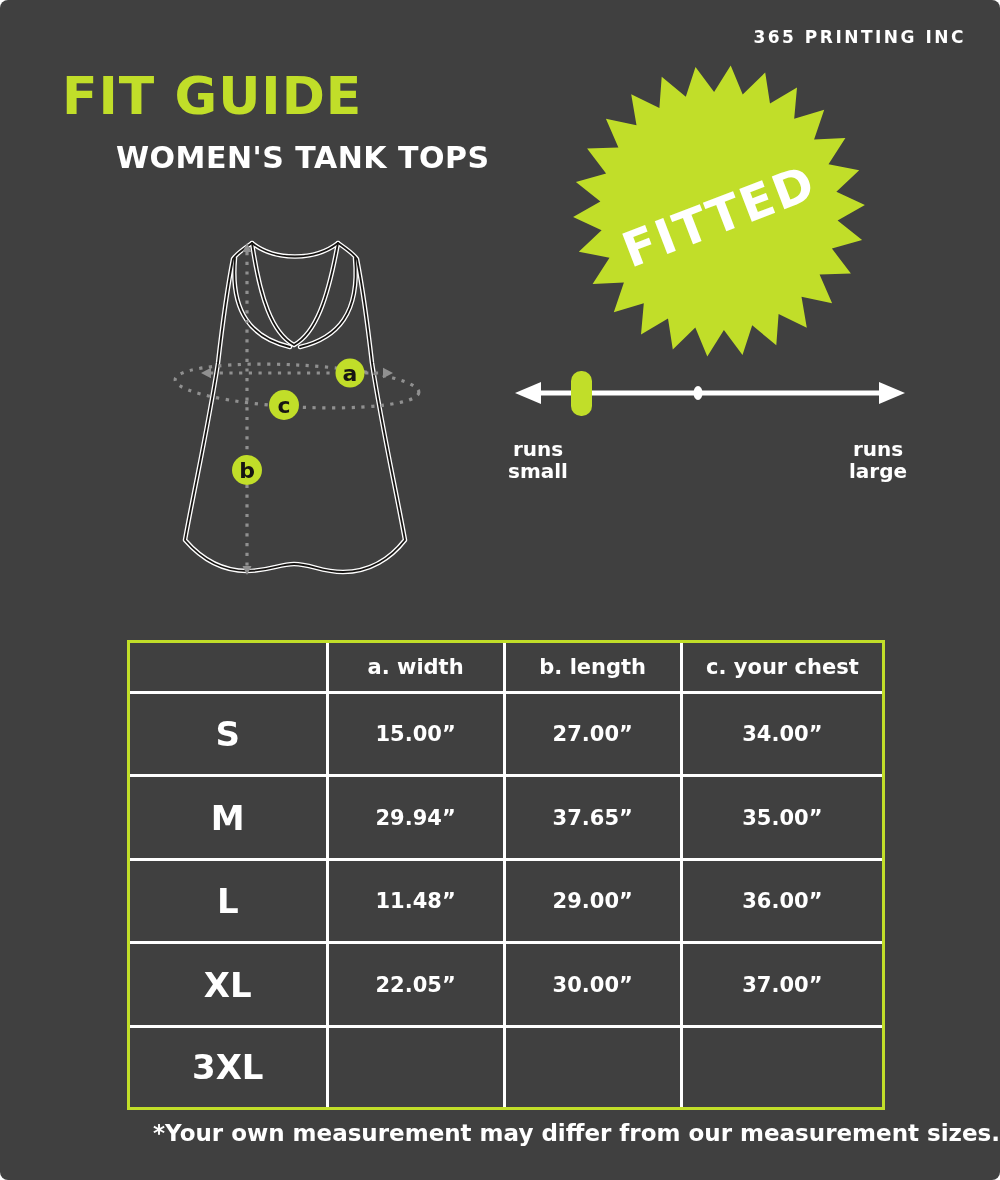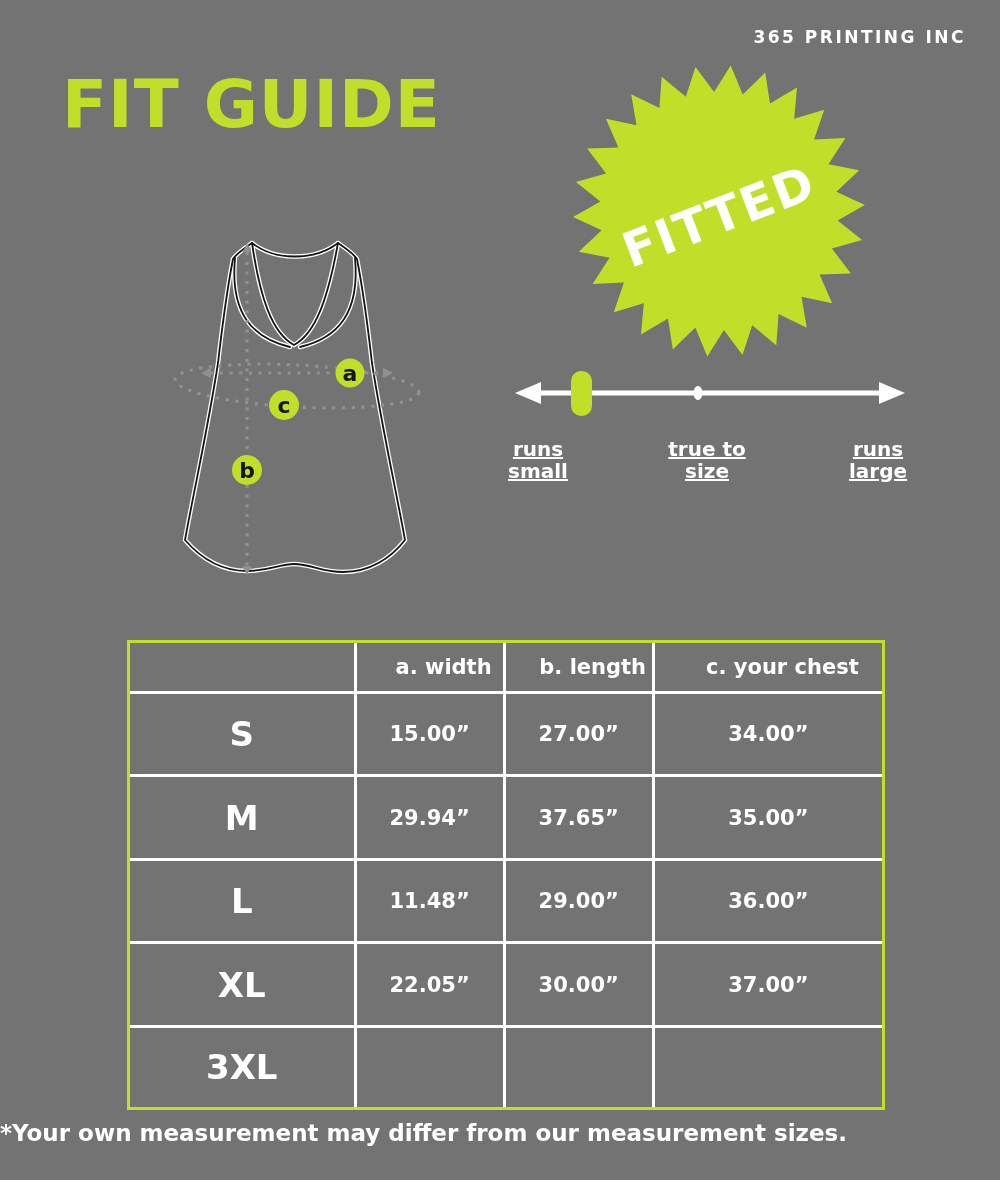--- a/index.html
+++ b/index.html
@@ -1,45 +1,46 @@
 <!DOCTYPE html>
 <html><head>
 <meta charset="utf-8">
 <style>
   html,body{margin:0;padding:0;}
   .page{
     position:relative;
     width:1000px;height:1180px;
-    background:#737373;
+    background:#404040;
     font-family:"DejaVu Sans","Liberation Sans",sans-serif;
     color:#ffffff;
     overflow:hidden;
+    border-radius:8px;
   }
   .brand{
     position:absolute;top:27px;right:34px;
     font-size:17px;font-weight:bold;letter-spacing:2.5px;
     color:#ffffff;white-space:nowrap;
   }
   .title{
     position:absolute;left:62px;top:66px;
-    font-size:66px;font-weight:bold;letter-spacing:1px;
+    font-size:52px;font-weight:bold;letter-spacing:1px;
     color:#c1de29;white-space:nowrap;
   }
   .subtitle{
     position:absolute;left:116px;top:140px;
     font-size:30px;font-weight:bold;letter-spacing:0.5px;
     color:#ffffff;white-space:nowrap;
   }
   .starburst{position:absolute;left:572px;top:64px;width:294px;height:294px;}
   .tank-diagram{position:absolute;left:150px;top:228px;width:310px;height:372px;}
   .fit-scale{position:absolute;left:505px;top:363px;width:410px;height:58px;}
   .scale-label{
     position:absolute;top:438px;
     font-size:20px;font-weight:bold;line-height:1.1;
-    text-align:center;color:#ffffff;white-space:pre-line;text-decoration:underline;
+    text-align:center;color:#ffffff;white-space:pre-line;
   }
   .scale-label.left{left:488px;width:100px;}
   .scale-label.center{left:647px;width:120px;}
   .scale-label.right{left:828px;width:100px;}
 
   .table-wrap{
     position:absolute;left:127px;top:640px;width:758px;height:470px;
     border:3px solid #c1de29;box-sizing:border-box;
   }
   table.size-table{
@@ -47,39 +48,40 @@
     border-collapse:collapse;table-layout:fixed;
   }
   .size-table td{
     border:3px solid #ffffff;
     text-align:center;vertical-align:middle;
     color:#ffffff;font-weight:bold;
     padding:0;
   }
   .size-table tr > td:first-child{border-left:none;width:26%;}
   .size-table tr > td:last-child{border-right:none;width:26.5%;margin-left:40px;}
-  .size-table tr:first-child > td{border-top:none;padding-left:28px;}
+  .size-table tr:first-child > td{border-top:none;}
   .size-table tr:last-child > td{border-bottom:none;}
   .size-table td.col-head{font-size:21px;}
   .size-table td.size-name{font-size:34px;}
   .size-table td.val{font-size:21px;}
 
   .footnote{
     position:absolute;left:0;top:1120px;width:100%;
-    text-align:left;font-size:23px;font-weight:bold;color:#ffffff;
+    text-align:right;font-size:23px;font-weight:bold;color:#ffffff;
   }
 </style>
 </head>
 <body>
 
 <div class="page">
 
   <div class="brand">365 PRINTING INC</div>
 
   <div class="title">FIT GUIDE</div>
+  <div class="subtitle">WOMEN'S TANK TOPS</div>
 
   <svg class="starburst" viewBox="0 0 294 294">
     <polygon id="star-shape" fill="#c1de29" points="158.7,1.5 170.7,30.4 193.2,8.5 198.0,39.5 225.0,23.6 222.2,54.8 252.2,45.8 242.1,75.5 273.4,73.9 256.5,100.3 287.2,106.3 264.4,127.8 292.9,141.0 265.6,156.5 290.1,176.1 259.9,184.6 278.9,209.5 247.6,210.5 260.1,239.3 229.5,232.8 234.8,263.7 206.6,250.0 204.3,281.3 180.2,261.3 170.5,291.1 151.9,265.9 135.3,292.5 123.3,263.6 100.8,285.5 96.0,254.5 69.0,270.4 71.8,239.2 41.8,248.2 51.9,218.5 20.6,220.1 37.5,193.7 6.8,187.7 29.6,166.2 1.1,153.0 28.4,137.5 3.9,117.9 34.1,109.4 15.1,84.5 46.4,83.5 33.9,54.7 64.5,61.2 59.2,30.3 87.4,44.0 89.7,12.7 113.8,32.7 123.5,2.9 142.1,28.1"></polygon>
     <text x="147" y="169" text-anchor="middle" transform="rotate(-21 147 152)" font-size="48" font-weight="bold" letter-spacing="2" fill="#ffffff">FITTED</text>
   </svg>
 
   <svg class="tank-diagram" viewBox="0 0 310 372">
 
     <g fill="none" stroke="#ffffff" stroke-width="4.5" stroke-linejoin="round" stroke-linecap="round">
       <path d="M 102,15 C 92,22 86,26 83,31 C 77,62 72,100 68,135 C 58,200 44,262 35,312 C 55,335 75,343 97,343 C 119,343 130,336 144,336 C 161,336 171,344 193,344 C 220,344 241,330 255,312 C 246,262 232,200 222,135 C 218,100 213,62 207,31 C 204,26 198,22 188,15 C 165,33 125,33 102,15 Z"></path>
@@ -117,21 +119,20 @@
   </svg>
 
   <svg class="fit-scale" viewBox="0 0 410 58">
     <line x1="30" y1="30" x2="380" y2="30" stroke="#ffffff" stroke-width="5"></line>
     <polygon points="10,30 36,19 36,41" fill="#ffffff"></polygon>
     <polygon points="400,30 374,19 374,41" fill="#ffffff"></polygon>
     <ellipse cx="193" cy="30" rx="4.5" ry="7" fill="#ffffff"></ellipse>
     <rect x="66" y="8" width="21" height="45" rx="10" fill="#c1de29"></rect>
   </svg>
   <div class="scale-label left"><span>runs</span><br><span>small</span></div>
-  <div class="scale-label center"><span>true to</span><br><span>size</span></div>
   <div class="scale-label right"><span>runs</span><br><span>large</span></div>
 
   <div class="table-wrap">
     <table class="size-table">
       <tbody>
           <tr>
         <td class="col-head"></td>
         <td class="col-head">a. width</td>
         <td class="col-head">b. length</td>
         <td class="col-head">c. your chest</td>

